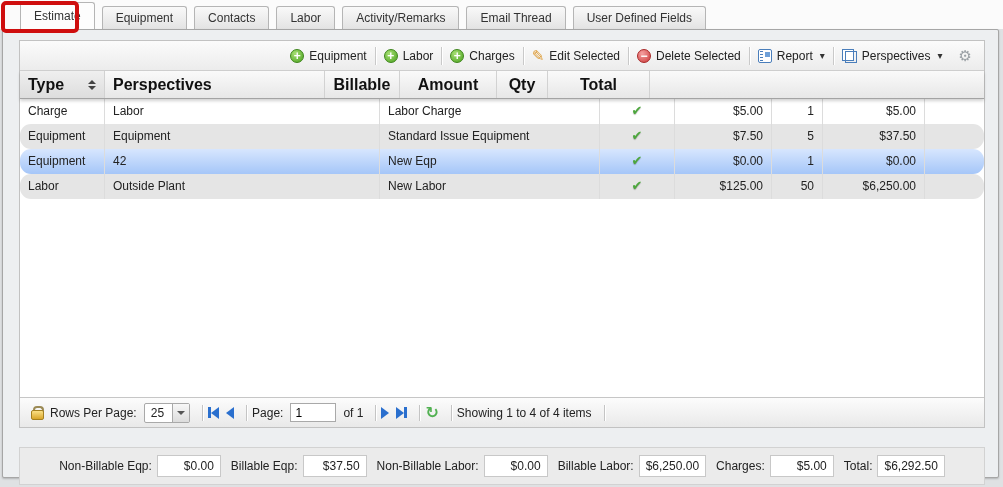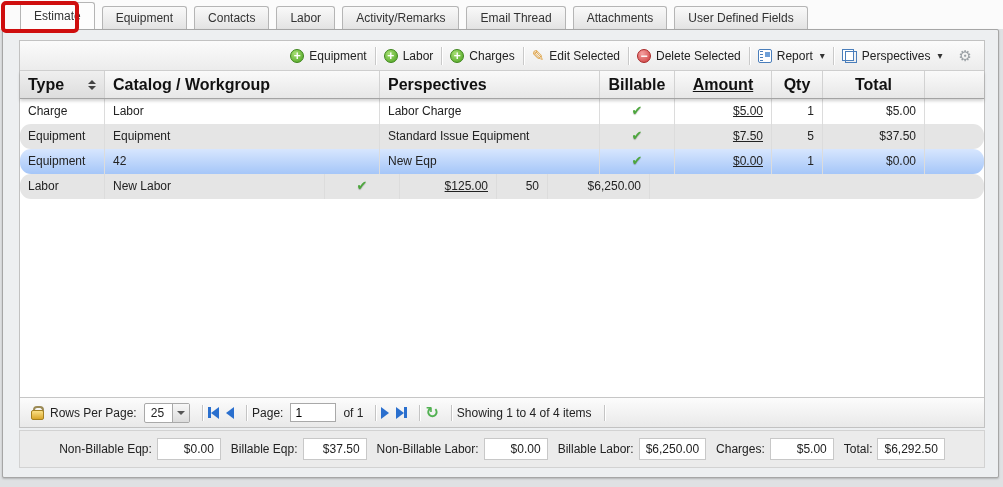--- a/index.html
+++ b/index.html
@@ -54,21 +54,21 @@
   .hcell { display: flex; align-items: center; padding: 0 8px; border-right: 1px solid #d2d2d2; cursor: pointer; }
   .hcell.center { justify-content: center; }
   .hcell.sorted { background: linear-gradient(#efefef, #dddddd); }
   .sort { display: inline-flex; flex-direction: column; gap: 2px; margin-left: auto; }
   .sort i { display: block; width: 0; height: 0; border-left: 4px solid transparent; border-right: 4px solid transparent; }
   .sort .up { border-bottom: 4px solid #444; }
   .sort .dn { border-top: 4px solid #444; }
 
   
   .col-type { width: 85px; } .col-catalog { width: 275px; } .col-desc { width: 220px; }
-  .col-billable { width: 75px; } .col-amount { width: 97px; text-decoration: underline; } .col-qty { width: 51px; }
+  .col-billable { width: 75px; } .col-amount { width: 97px; } .col-qty { width: 51px; }
   .col-total { width: 102px; } .col-filler { flex: 1; border-right: none !important; }
 
   
   .tbody { flex: 1; background: #fff; overflow: hidden; }
   .row { display: flex; height: 25px; line-height: 24px; font-size: 12px; color: #222; cursor: pointer; border-radius: 11px; }
   .row.alt { background: #e5e5e5; }
   .row.selected { background: linear-gradient(#d7e6fe, #a5c6f8); }
   .cell { padding: 0 8px; border-right: 1px solid #dcdcdc; white-space: nowrap; overflow: hidden; }
   .cell.num { text-align: right; }
   .cell.center { text-align: center; padding: 0; }
@@ -92,41 +92,40 @@
   .chev i { width: 0; height: 0; border-left: 4px solid transparent; border-right: 4px solid transparent; border-top: 4px solid #555; }
   .pgbtn { display: inline-flex; align-items: center; cursor: pointer; }
   .bar { width: 3px; height: 11px; background: #2a6fce; }
   .tri-l { width: 0; height: 0; border-top: 6px solid transparent; border-bottom: 6px solid transparent; border-right: 8px solid #2a6fce; }
   .tri-r { width: 0; height: 0; border-top: 6px solid transparent; border-bottom: 6px solid transparent; border-left: 8px solid #2a6fce; }
   .page-input { width: 46px; height: 19px; border: 1px solid #a9a9a9; font-size: 12px; padding: 0 4px;
                 font-family: "Liberation Sans", "DejaVu Sans", sans-serif; }
   .refresh { color: #52b152; font-size: 16px; font-weight: bold; line-height: 16px; cursor: pointer; }
 
   
-  .summary { position: absolute; left: 16px; width: 966px; top: 400px; height: 38px; background: #ebebeb;
+  .summary { position: absolute; left: 16px; width: 966px; top: 417px; height: 38px; background: #ebebeb;
              border: 1px solid #d2d2d2; display: flex; align-items: center; justify-content: center;
              font-size: 12px; color: #222; }
   .sfield { display: flex; align-items: center; margin: 0 5px; }
   .sfield .lbl { margin-right: 5px; white-space: nowrap; }
   .sbox { background: #fff; border: 1px solid #c8c8c8; height: 22px; line-height: 20px; padding: 0 6px;
           min-width: 64px; text-align: right; }
 </style>
 </head>
 <body>
 
 <div class="screen">
 
   <div class="tabstrip">
     <div class="tab active">Estimate</div>
     <div class="tab">Equipment</div>
     <div class="tab">Contacts</div>
     <div class="tab">Labor</div>
     <div class="tab">Activity/Remarks</div>
     <div class="tab">Email Thread</div>
-    <div class="tab">Attachments</div>
     <div class="tab">User Defined Fields</div>
   </div>
   <div class="annotation-box"></div>
 
   <div class="panel">
 
     <div class="grid">
 
       <div class="toolbar">
         <div class="tbtn">
@@ -168,23 +167,20 @@
         <span class="gear">⚙</span>
       </div>
 
       <div class="thead">
         <div class="hcell sorted col-type">
           <span>Type</span>
           <span class="sort">
               <i class="up"></i>
               <i class="dn"></i>
             </span>
-        </div>
-        <div class="hcell col-catalog">
-          <span>Catalog / Workgroup</span>
         </div>
         <div class="hcell col-desc">
           <span>Perspectives</span>
         </div>
         <div class="hcell center col-billable">
           <span>Billable</span>
         </div>
         <div class="hcell center col-amount">
           <span>Amount</span>
         </div>
@@ -223,20 +219,21 @@
           <div class="cell col-catalog">42</div>
           <div class="cell col-desc">New Eqp</div>
           <div class="cell center col-billable"><span class="check">✔</span></div>
           <div class="cell num col-amount">$0.00</div>
           <div class="cell num col-qty">1</div>
           <div class="cell num col-total">$0.00</div>
           <div class="cell col-filler"></div>
         </div>
         <div class="row alt">
           <div class="cell col-type">Labor</div>
+          <div class="cell col-catalog">Outside Plant</div>
           <div class="cell col-desc">New Labor</div>
           <div class="cell center col-billable"><span class="check">✔</span></div>
           <div class="cell num col-amount">$125.00</div>
           <div class="cell num col-qty">50</div>
           <div class="cell num col-total">$6,250.00</div>
           <div class="cell col-filler"></div>
         </div>
       </div>
 
       <div class="pager">

